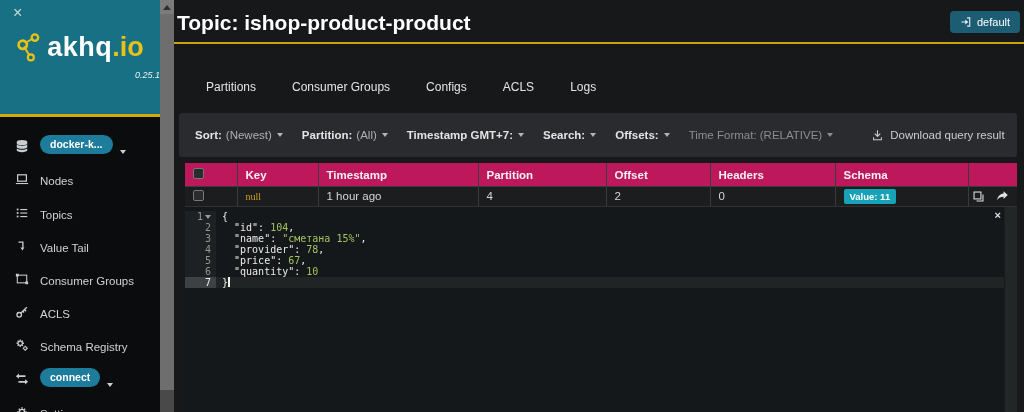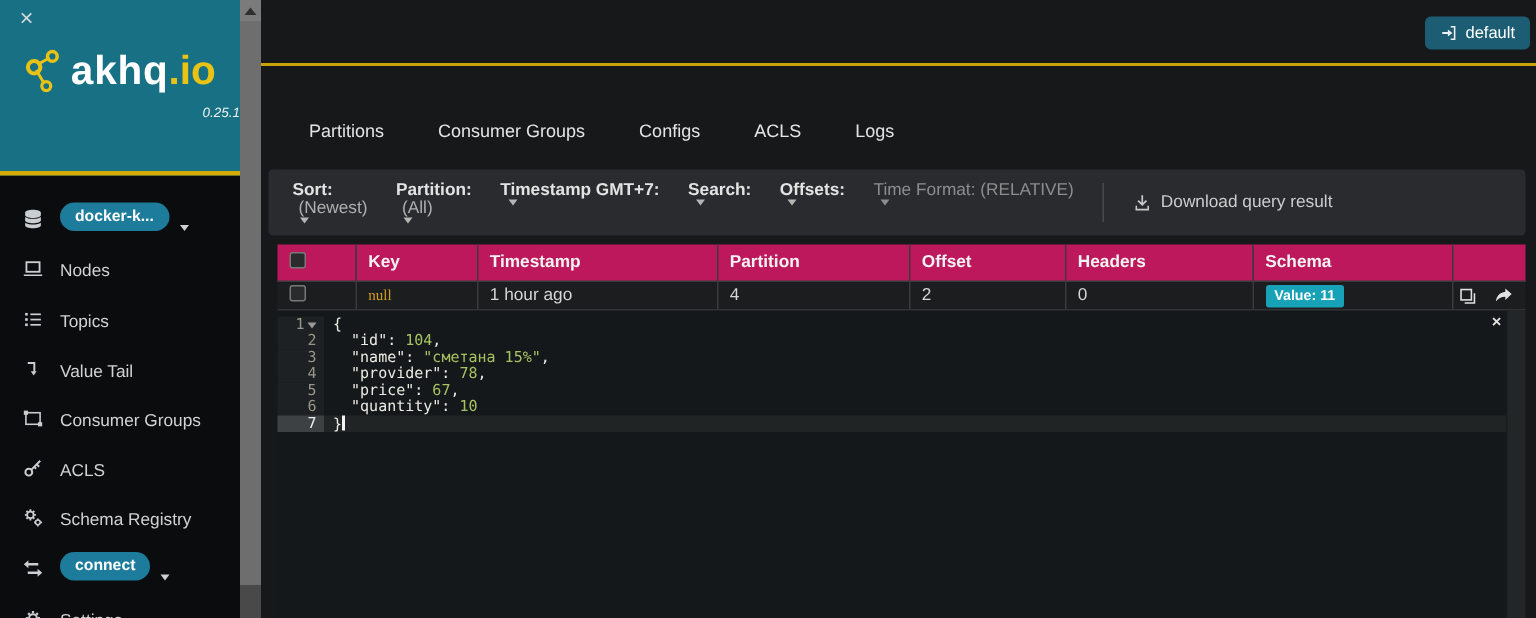--- a/index.html
+++ b/index.html
@@ -40,21 +40,21 @@
   .default-btn { position:absolute; right:4px; top:11px; background:#1d5d74; color:#fff;
     font-size:11px; padding:5px 10px; border-radius:4px; display:flex; align-items:flex-start; gap:5px;
     border:none; cursor:pointer; font-family:"Liberation Sans", sans-serif; }
 
   .tabs { display:flex; padding-left:14px; margin-top:29px; }
   .tab { padding:7px 18px 8px; font-size:12px; color:#e4e4e4; cursor:pointer; }
   .tab.active { color:#2aa3cc; border-bottom:2px solid #1d89b0; }
 
   .toolbar { margin:11px 7px 0 5px; height:44px; background:#2a2b2e; border-radius:3px;
     display:flex; align-items:center; padding:0 6px 0 16px; gap:19px; font-size:11.5px; }
-  .filter { display:flex; cursor:pointer; white-space:nowrap;flex-direction:column; }
+  .filter { display:flex; align-items:center; cursor:pointer; white-space:nowrap; }
   .filter .fl { color:#e3e3e3; font-weight:bold; }
   .filter .fv { color:#b0b0b0; margin-left:4px; }
   .filter .caret { border-top-color:#b5b5b5; margin-left:5px; }
   .filter.muted .fl, .filter.muted .fv { color:#8d8d8d; font-weight:normal; }
   .filter.muted .caret { border-top-color:#8d8d8d; }
   .tb-divider { width:1px; height:26px; background:#4a4a4c; }
   .download { display:flex; align-items:center; gap:6px; color:#cccccc; cursor:pointer; white-space:nowrap; }
   .tb-spacer { flex:1; }
 
   .data-table { margin:6px 7px 0 11px; border-collapse:collapse; table-layout:fixed;
@@ -210,20 +210,21 @@
 
   <div class="v-scrollbar">
     <div class="sb-btn">
       <span class="tri-up"></span>
     </div>
     <div class="sb-thumb"></div>
   </div>
 
   <main class="main">
     <header class="page-header">
+      <div class="page-title">Topic: ishop-product-product</div>
       <button class="default-btn">
         <span style="display:flex;">
           <svg viewBox="0 0 16 16" width="12" height="12">
             <path d="M9.5 2.5H13v11H9.5" fill="none" stroke="#e8f0f2" stroke-width="1.4"></path>
             <path d="M2 7.2 h5 V4.8 L11 8 L7 11.2 V8.8 H2 Z" fill="#e8f0f2"></path>
           </svg>
         </span>
         <span>default</span>
       </button>
     </header>

